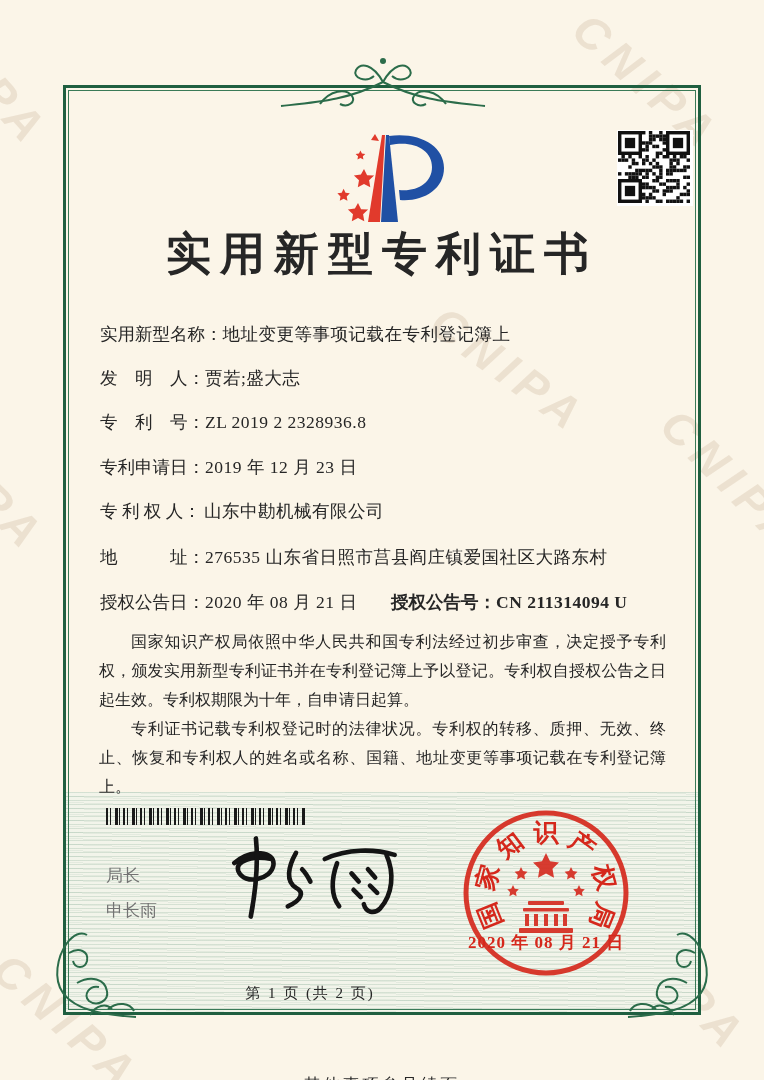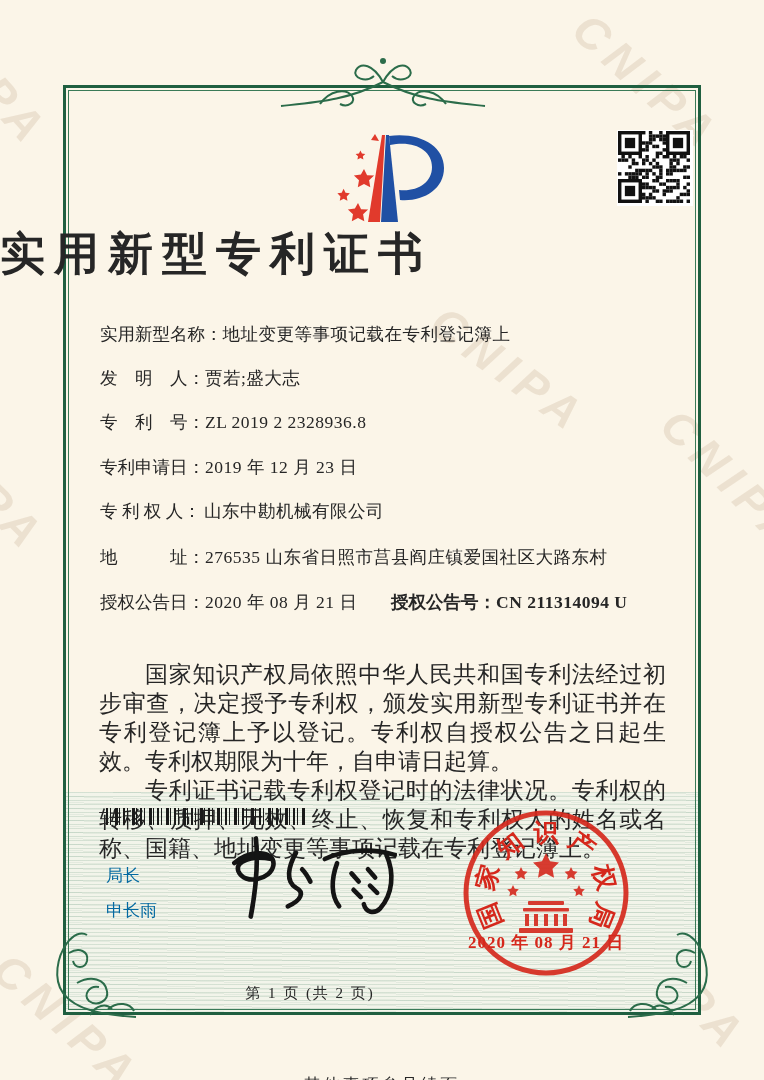--- a/index.html
+++ b/index.html
@@ -15,41 +15,41 @@
   .frame-inner{position:absolute;inset:2px;border:1px solid #3a7a57;}
 
   
   .guilloche{position:absolute;left:66px;top:792px;width:632px;height:221px;
     background:
       repeating-linear-gradient(0deg, rgba(96,146,118,.20) 0 1px, rgba(0,0,0,0) 1px 4px),
       repeating-linear-gradient(2deg, rgba(96,146,118,.10) 0 1px, rgba(0,0,0,0) 1px 6px),
       #f2f4ea;}
 
   .certno{position:absolute;left:100px;top:128px;font-size:17px;letter-spacing:3px;}
-  .title{position:absolute;left:0;top:224px;width:100%;
+  .title{position:absolute;left:0;top:224px;width:100%;text-align:center;
     font-size:45px;font-weight:700;letter-spacing:9px;font-family:Liberation Mono, monospace;}
 
   .logo{position:absolute;left:322px;top:120px;width:140px;height:106px;}
   .qr{position:absolute;left:617px;top:130px;width:74px;height:74px;background:#fff;padding:1px;}
 
   .fields{position:absolute;left:100px;top:322px;width:566px;font-size:17.5px;}
   .frow{position:absolute;left:0;white-space:nowrap;}
   .flabel{display:inline-block;min-width:104px;}
   .fval{letter-spacing:.5px;}
   .frow .pair2{position:absolute;left:291px;top:0;white-space:nowrap;font-weight:bold;}
 
-  .paras{position:absolute;left:99px;top:627px;width:567px;font-size:23px;line-height:29px;
-    text-align:justify;margin-top:33px;}
+  .paras{position:absolute;left:99px;top:627px;width:567px;font-size:16px;line-height:29px;
+    text-align:justify;}
   .paras p{margin:0;text-indent:2em;}
 
   .barcode{position:absolute;left:106px;top:808px;width:200px;height:17px;
     background:repeating-linear-gradient(90deg,#1a1a1a 0 2px,rgba(0,0,0,0) 2px 4px,#1a1a1a 4px 5px,rgba(0,0,0,0) 5px 9px,#1a1a1a 9px 12px,rgba(0,0,0,0) 12px 13px,#1a1a1a 13px 14px,rgba(0,0,0,0) 14px 17px);}
 
   .director{position:absolute;left:106px;top:858px;font-family:"Liberation Sans","DejaVu Sans",sans-serif;
-    font-size:17px;line-height:35px;color:#0369a1;}
+    font-size:17px;line-height:35px;color:#737373;}
   .signature{position:absolute;left:222px;top:833px;width:185px;height:90px;}
 
   .seal{position:absolute;left:453px;top:805px;width:186px;height:172px;}
   .seal-date{position:absolute;left:455px;top:931px;width:182px;text-align:center;
     color:#d5281c;font-size:17px;letter-spacing:1px;font-weight:600;}
 
   .page-info{position:absolute;left:0;top:984px;width:620px;text-align:center;font-size:15px;letter-spacing:2px;}
   .cont-note{position:absolute;left:0;top:1074px;width:764px;text-align:center;font-size:16.5px;letter-spacing:3px;}
 
   .orn{position:absolute;pointer-events:none;}

